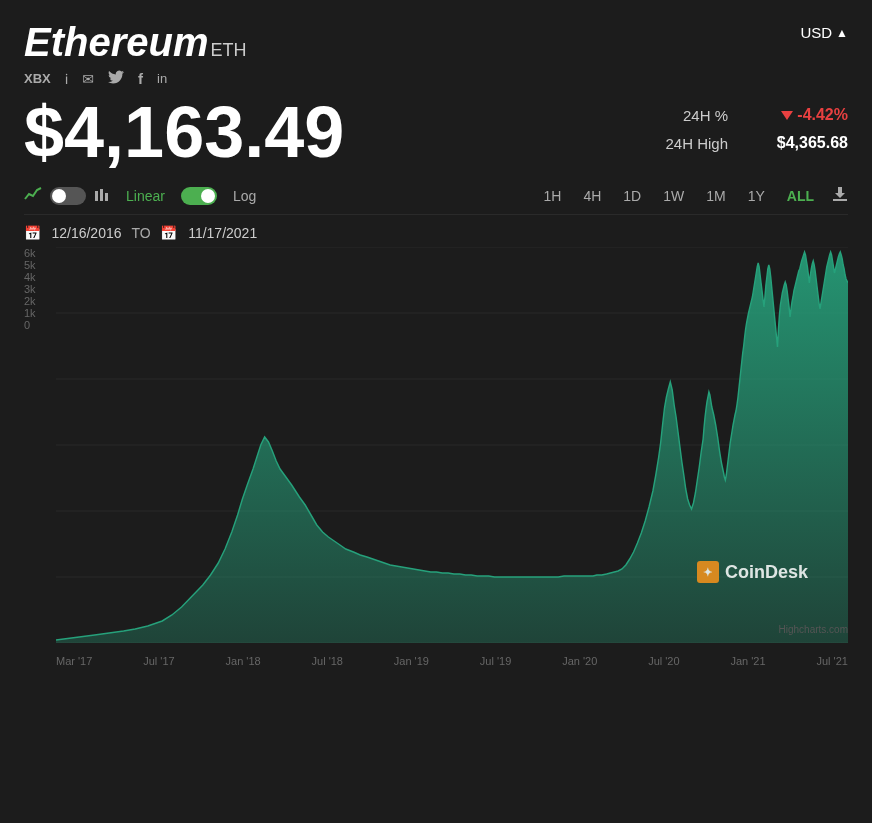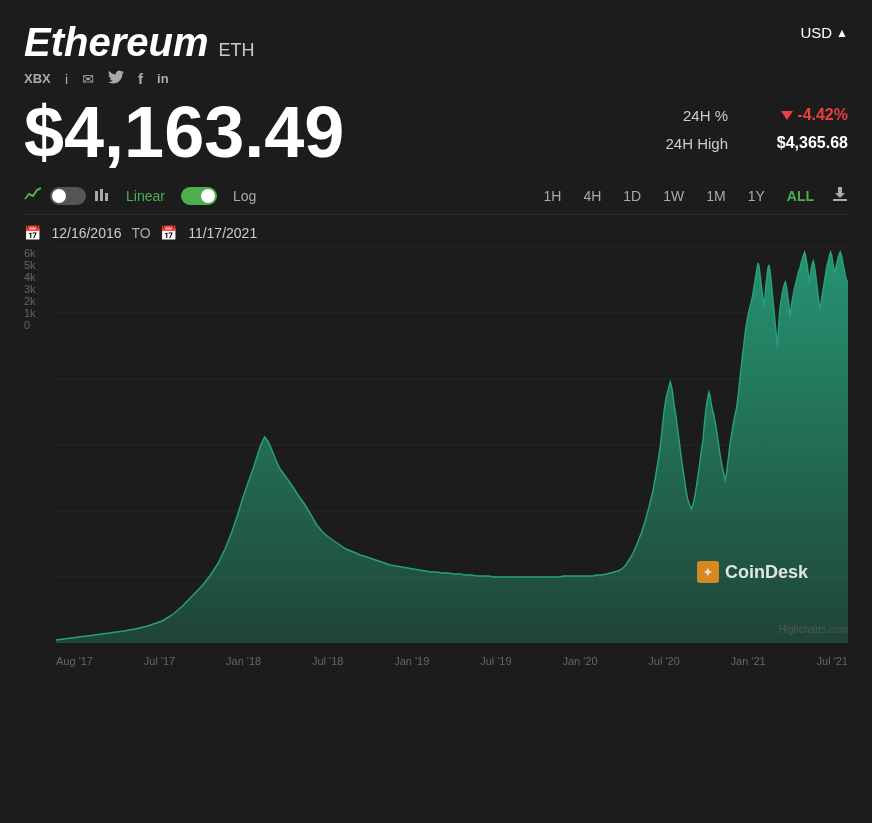--- a/index.html
+++ b/index.html
@@ -21,21 +21,21 @@
     .header {
       display: flex;
       justify-content: space-between;
       align-items: flex-start;
       margin-bottom: 8px;
     }
     .title-area {}
     .coin-title {
       display: flex;
       align-items: baseline;
-      gap: 10px;
+      gap: 2px;
     }
     .coin-name {
       font-size: 40px;
       font-weight: 900;
       color: #fff;
       font-style: italic;
     }
     .coin-ticker {
       font-size: 18px;
       color: #ccc;
@@ -290,21 +290,21 @@
       <div class="social-row">
         <span class="xbx-label">XBX</span>
         <span class="social-icon">ℹ</span>
         <span class="social-icon">✉</span>
         <span class="social-icon">
           <svg width="16" height="14" viewBox="0 0 24 20" fill="#aaa">
               <path d="M23.954 2.569a10 10 0 01-2.825.775 4.958 4.958 0 002.163-2.723 9.99 9.99 0 01-3.127 1.195 4.92 4.92 0 00-8.384 4.482C7.691 6.094 4.066 4.13 1.64 1.161a4.822 4.822 0 00-.666 2.475c0 1.71.87 3.213 2.188 4.096a4.904 4.904 0 01-2.228-.616v.061a4.923 4.923 0 003.946 4.827 4.996 4.996 0 01-2.212.085 4.937 4.937 0 004.604 3.417 9.868 9.868 0 01-6.102 2.105c-.39 0-.779-.023-1.17-.067a13.995 13.995 0 007.557 2.209c9.054 0 13.999-7.496 13.999-13.986 0-.209 0-.42-.015-.63a9.936 9.936 0 002.46-2.548l-.047-.02z"></path>
             </svg>
         </span>
         <span class="social-icon" style="font-weight:bold;font-size:15px;">f</span>
-        <span class="social-icon" style="font-size:13px;font-weight:bold;">in</span>
+        <span class="social-icon" style="font-size:13px;font-weight:normal;">in</span>
       </div>
     </div>
     <div class="currency-selector">
       <span>USD</span>
       <span class="arrow-up" style="font-size:12px;">▲</span>
     </div>
   </div>
 
   <div class="price-section">
     <div class="main-price">$4,163.49</div>
@@ -544,21 +544,21 @@
       <div class="coindesk-watermark">
         <div class="coindesk-icon">✦</div>
         <span class="coindesk-text">CoinDesk</span>
       </div>
 
       
       <div class="highcharts-credit">Highcharts.com</div>
     </div>
 
     <div class="x-axis-labels">
-      <span class="x-label">Aug '17</span>
+      <span class="x-label">Mar '17</span>
       <span class="x-label">Jul '17</span>
       <span class="x-label">Jan '18</span>
       <span class="x-label">Jul '18</span>
       <span class="x-label">Jan '19</span>
       <span class="x-label">Jul '19</span>
       <span class="x-label">Jan '20</span>
       <span class="x-label">Jul '20</span>
       <span class="x-label">Jan '21</span>
       <span class="x-label">Jul '21</span>
     </div>

